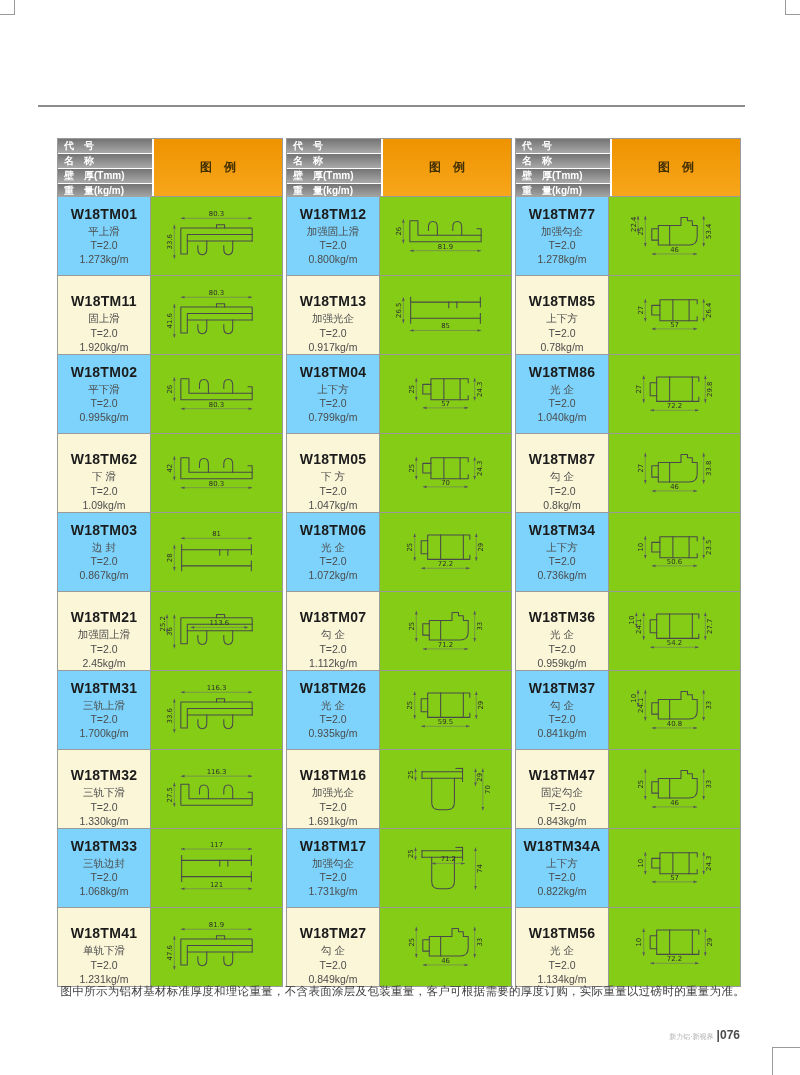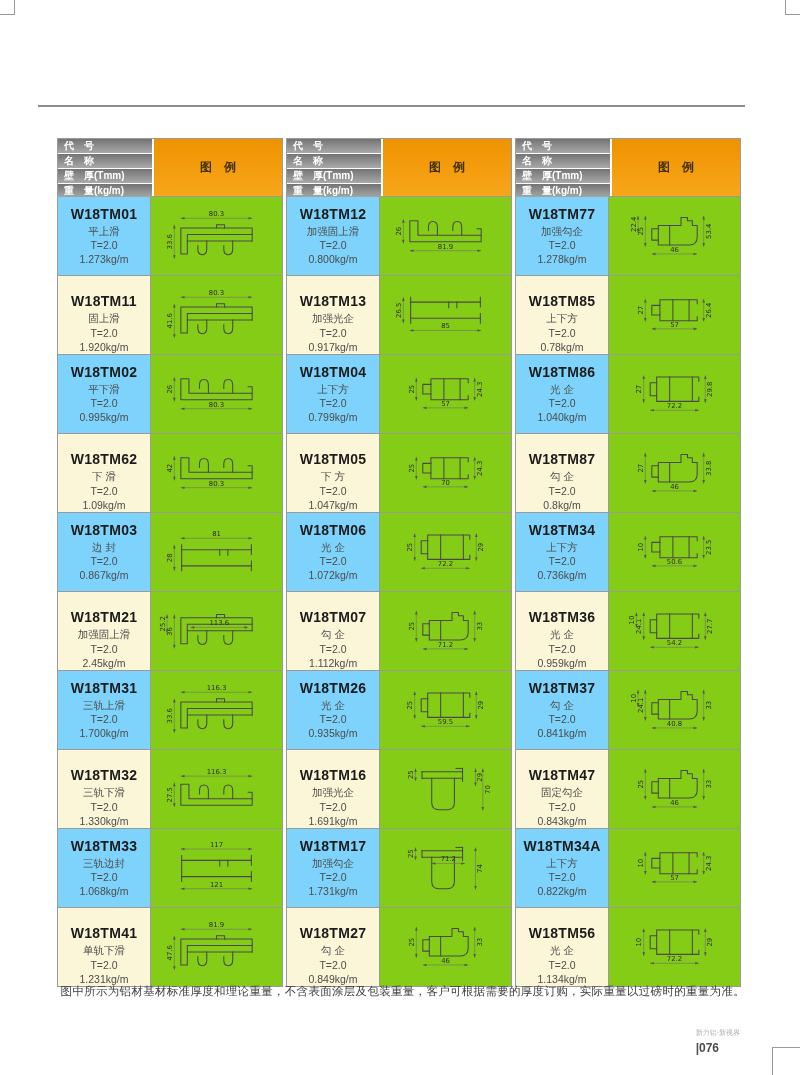--- a/index.html
+++ b/index.html
@@ -32,21 +32,21 @@
          flex-direction:column;align-items:center;justify-content:center;text-align:center;}
   .bg-gray{background:#7dd3fc;}
   .bg-yellow{background:#fbf6d8;justify-content:flex-end;}
   .code{font-size:14px;font-weight:bold;color:#1b1b1b;margin-bottom:2px;letter-spacing:0.3px;}
   .sub{font-size:10.5px;color:#4c4c4c;line-height:1.35;}
   .row-diagram{flex:1;background:#84cc16;display:flex;align-items:center;justify-content:center;}
   svg text{font-family:"DejaVu Sans","Liberation Sans",sans-serif;}
   
   .footer-note{position:absolute;top:984px;left:57px;width:688px;text-align:right;
          font-size:11.5px;color:#3d3d3d;letter-spacing:0.3px;}
-  .page-footer{position:absolute;top:1028px;right:60px;display:flex;align-items:baseline;gap:3px;flex-direction:column;}
+  .page-footer{position:absolute;top:1028px;right:60px;display:flex;align-items:baseline;gap:3px;}
   .brand{font-size:7px;color:#b0b0b0;}
   .pageno{font-size:12px;font-weight:bold;color:#4c4c4c;}
 </style>
 </head>
 <body>
 
 <div class="crop tl"></div>
 <div class="crop tr"></div>
 <div class="crop br"></div>
 

